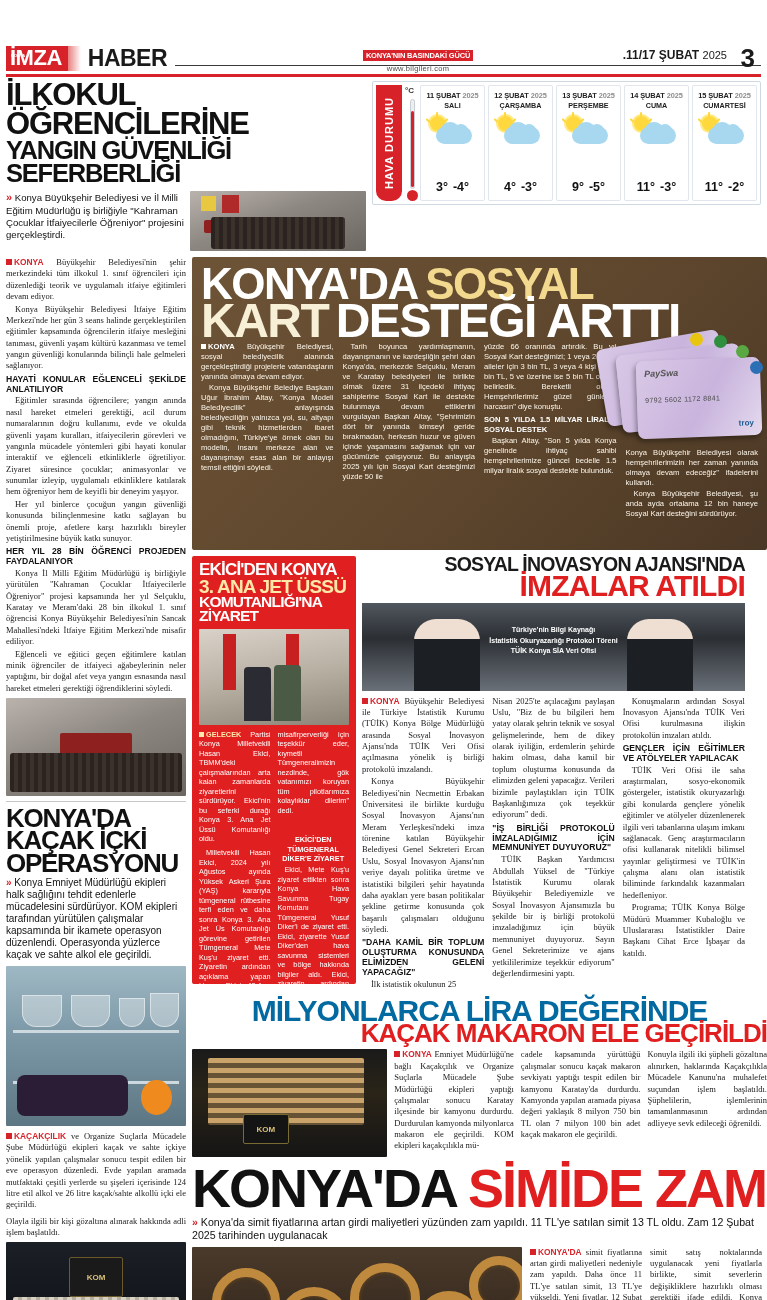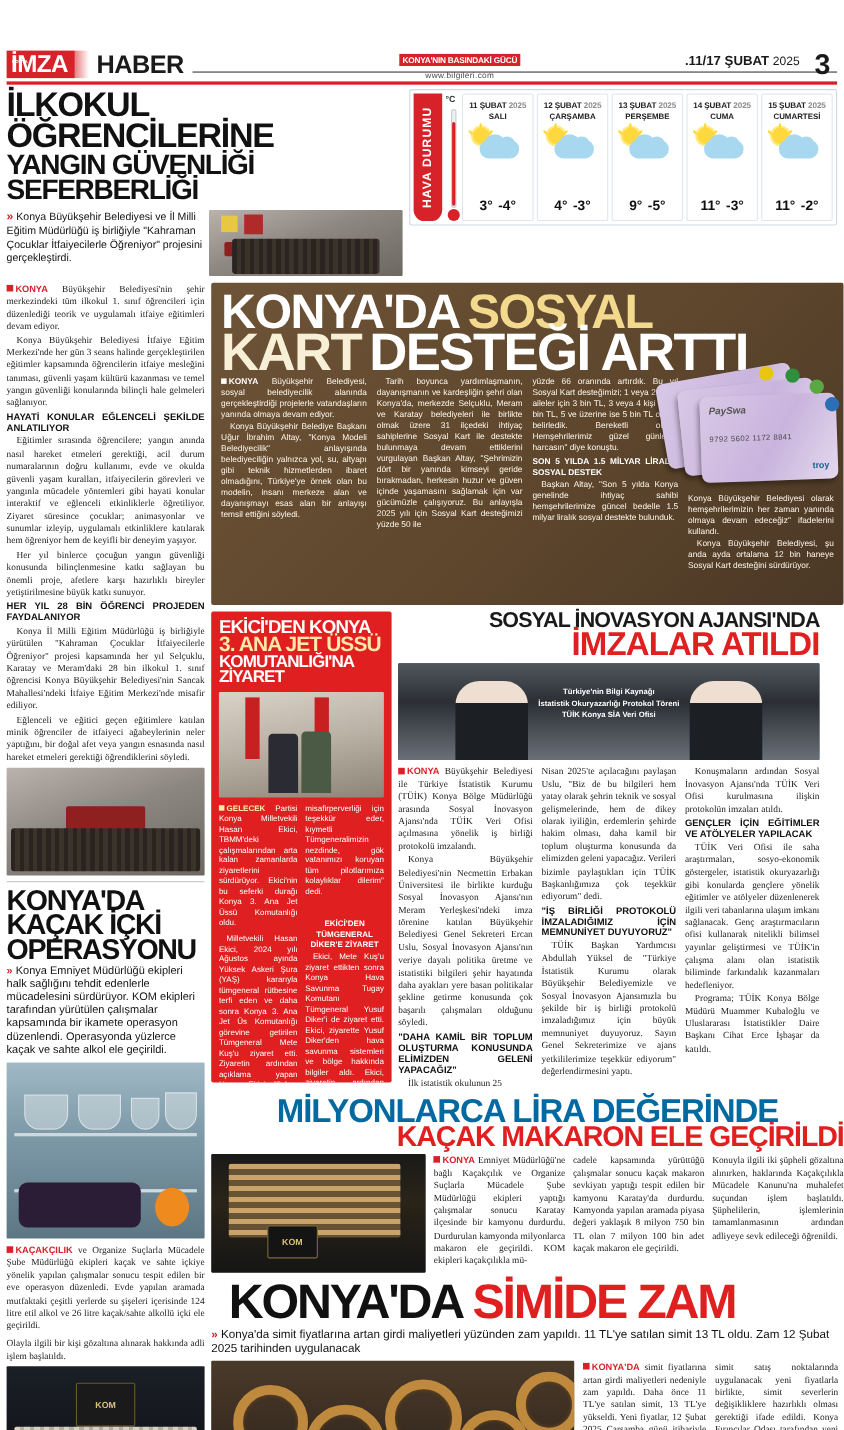--- a/index.html
+++ b/index.html
@@ -196,21 +196,21 @@
   .makaron-photo { width:196px; height:108px; border-radius:1px; position:relative; overflow:hidden;
      background:linear-gradient(180deg,#1a1a1a,#2a2418 40%,#151515);}
   .makaron-photo .boxes{position:absolute;left:8%;top:8%;width:80%;height:62%;
      background:repeating-linear-gradient(180deg,#caa36a 0 5px,#a9845080 5px 10px); border-radius:2px;}
   .makaron-photo .kombox{position:absolute;left:26%;bottom:12%;width:46px;height:30px;background:#141414;
      border:1px solid #7a6a34;border-radius:2px;color:#d8c07a;font-size:8px;font-weight:bold;
      display:flex;align-items:center;justify-content:center;}
 
   
   .simit { margin-top:7px; }
-  .simit h2 { font-weight:bold; font-size:44px; letter-spacing:-2px; line-height:0.92;margin-left:16px; }
+  .simit h2 { font-weight:bold; font-size:54px; letter-spacing:-2px; line-height:0.92; }
   .simit h2 .b { color:#111; }
   .simit h2 .r { color:#e02020; }
   .simit-lead { font-size:10.6px; line-height:1.2; margin-top:2px; color:#111; }
   .simit-lead .arrow{color:#d8222a;font-weight:bold;}
   .simit-row { display:flex; gap:8px; margin-top:5px;}
   .simit-photo { width:330px; height:118px; border-radius:1px; position:relative; overflow:hidden;
      background:linear-gradient(180deg,#4a3a2a,#2b2018);}
   .ring { position:absolute; border-radius:50%; border:9px solid #c08a3e; box-shadow:inset 0 0 4px #6d4a1d; }
 
   .hr-thin { border-top:1px solid #c8c8c8; margin:5px 0; }

